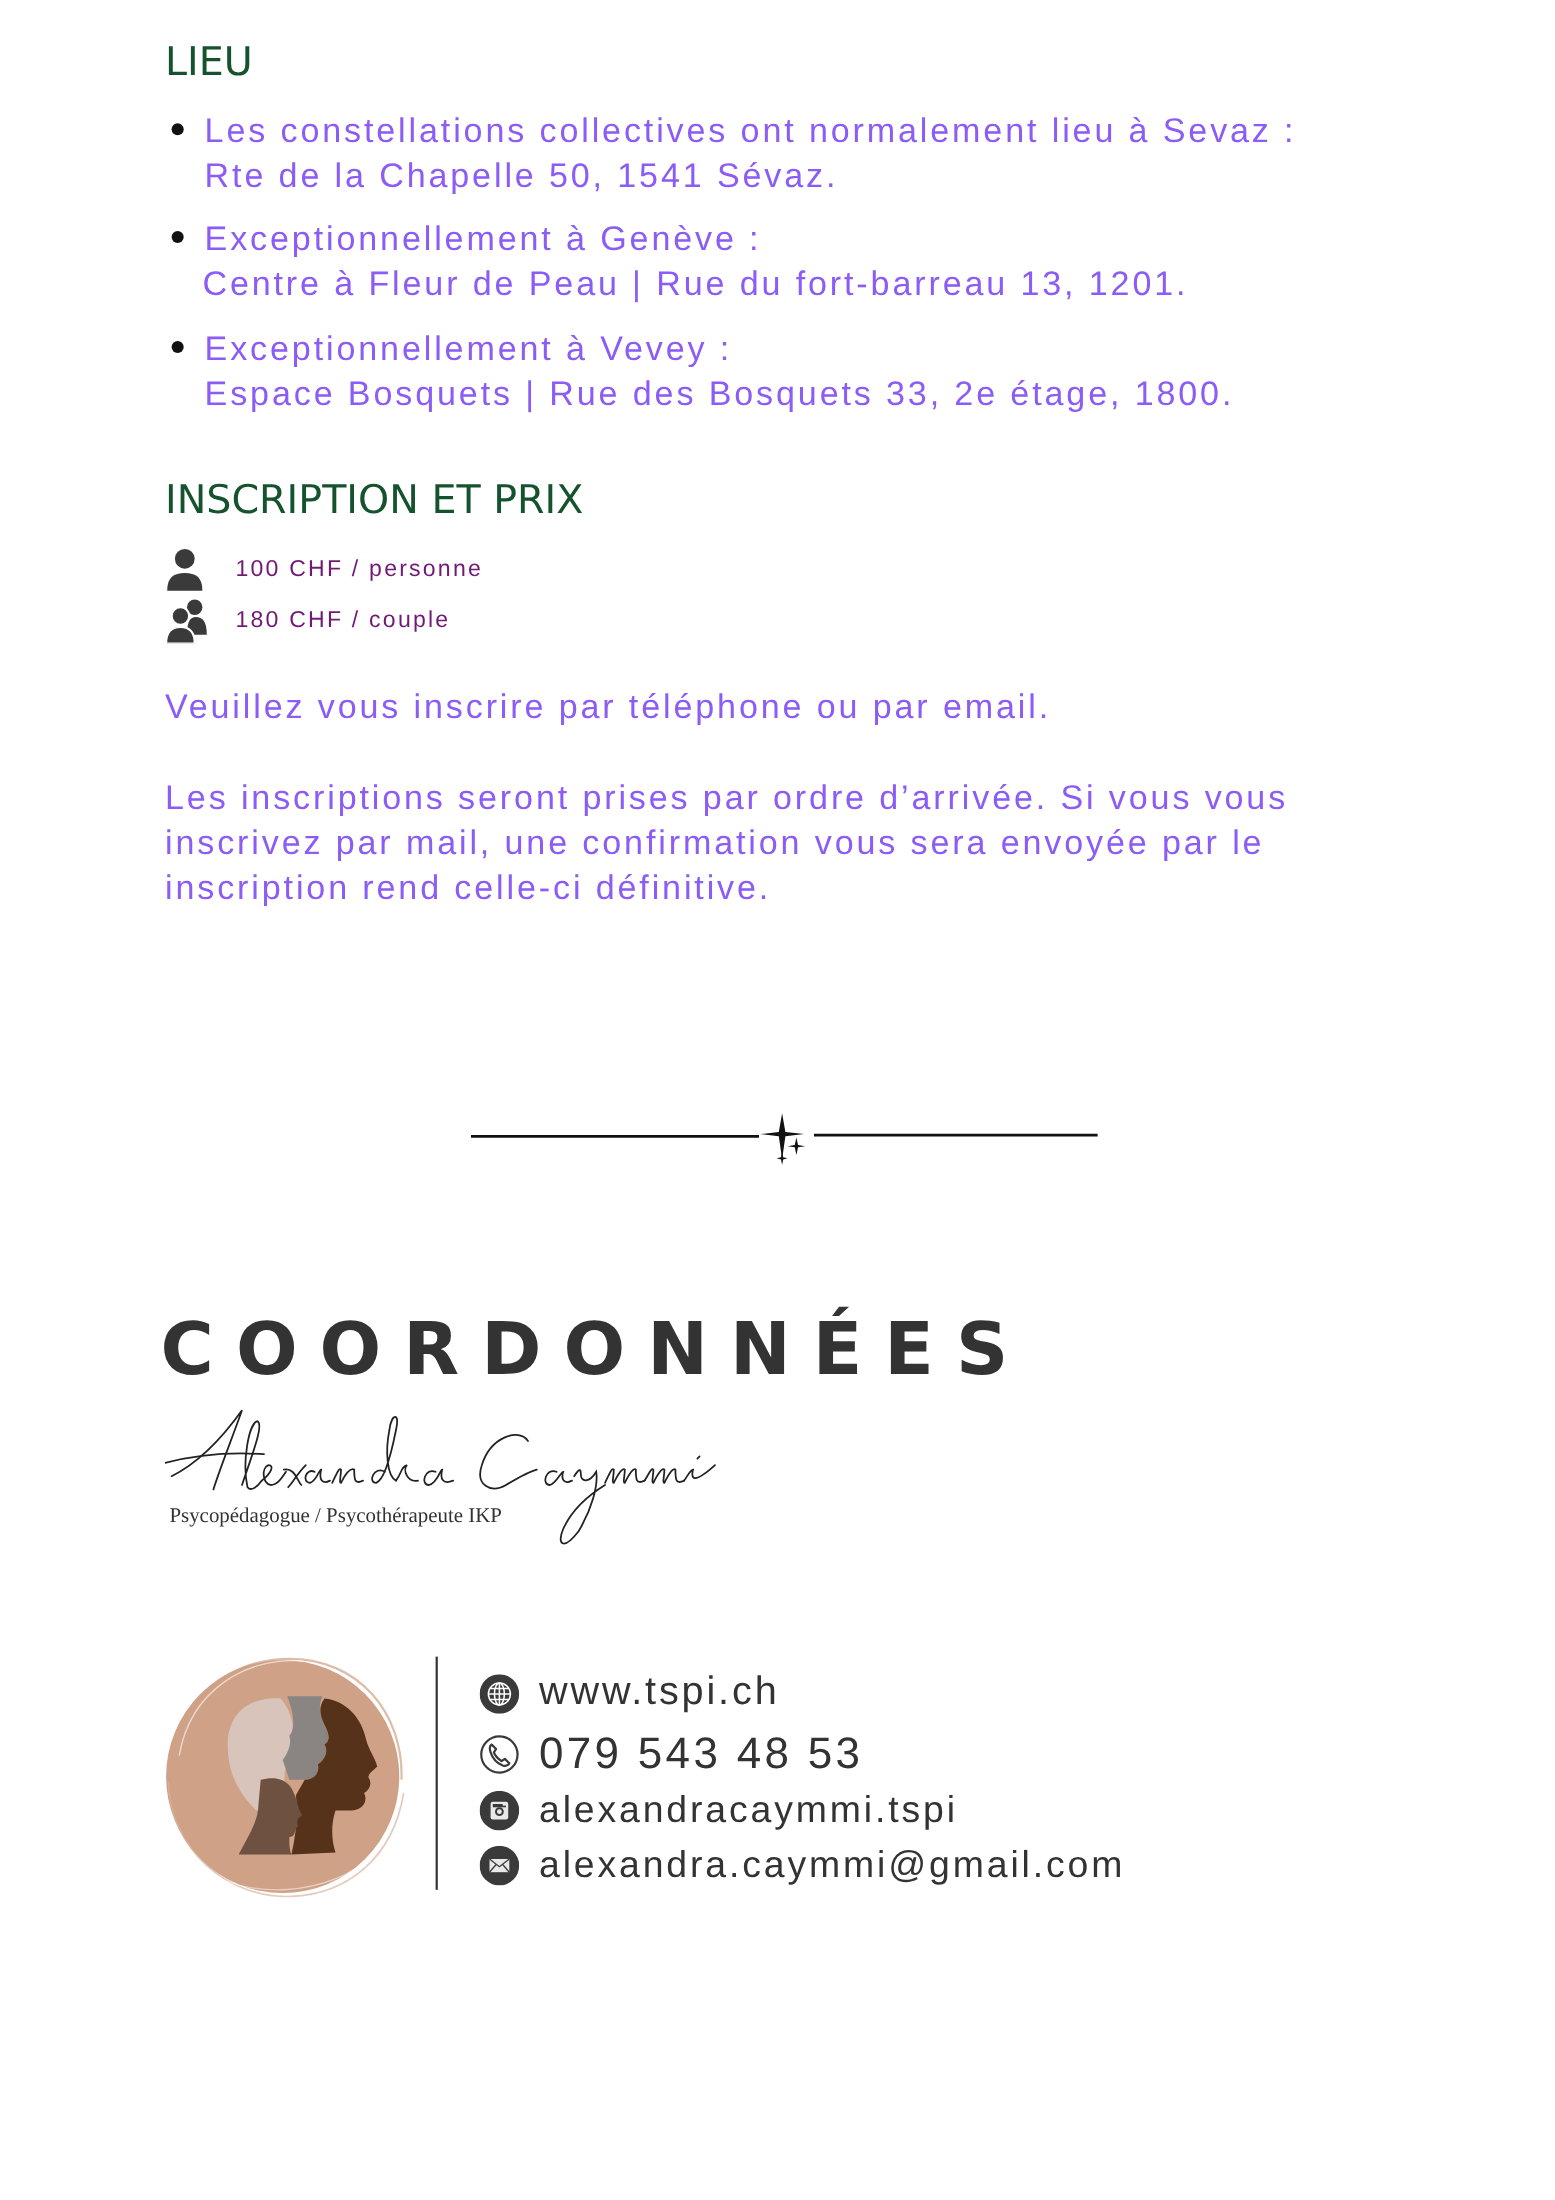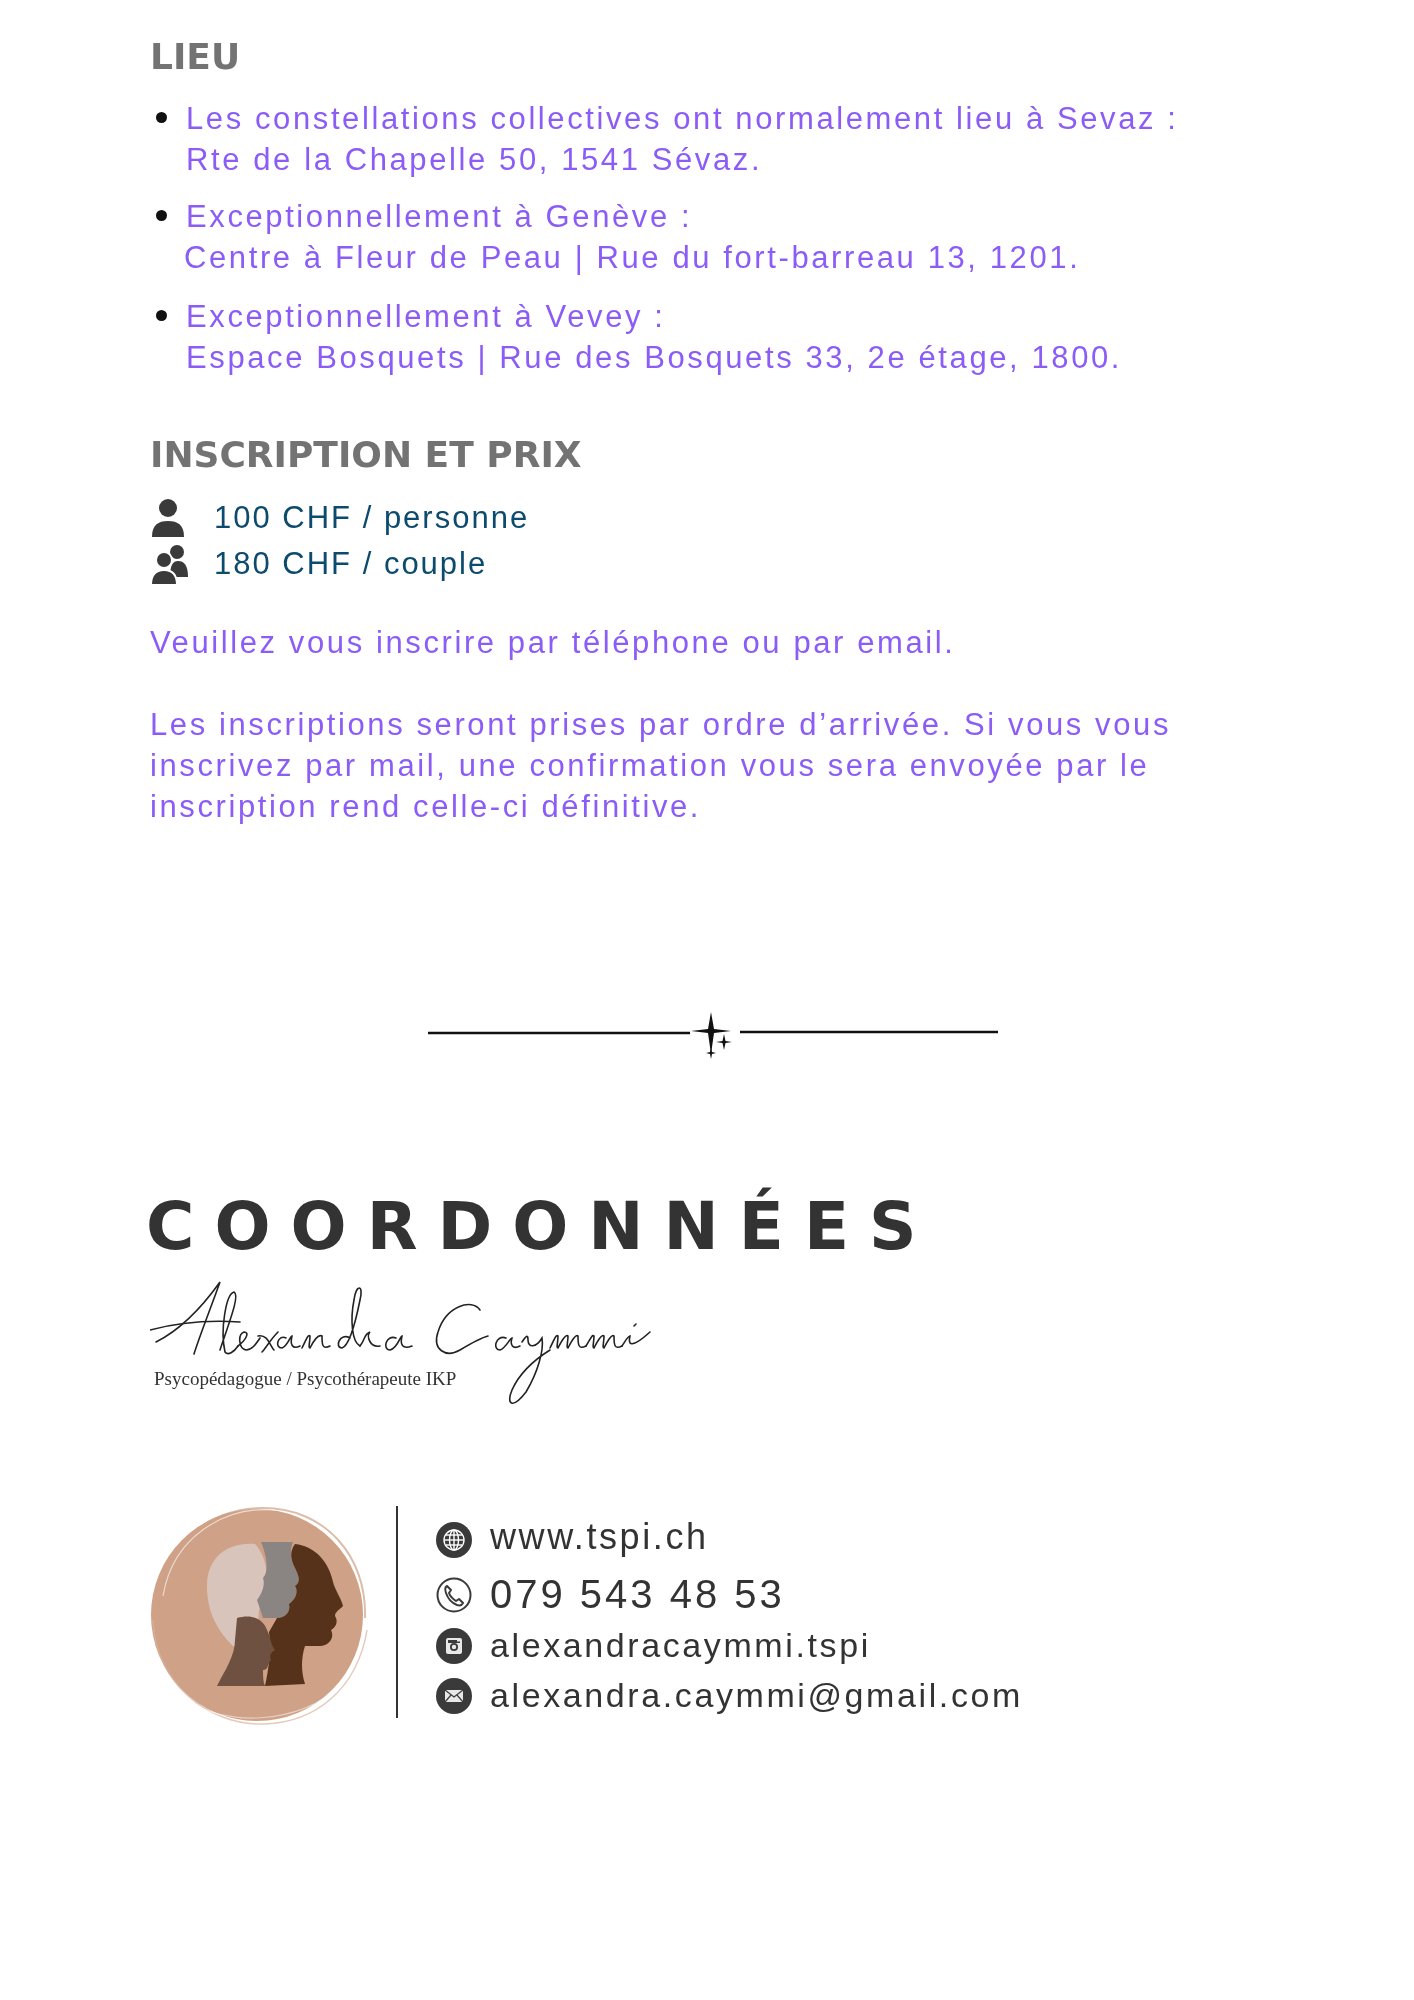--- a/index.html
+++ b/index.html
@@ -1,24 +1,24 @@
 <!DOCTYPE html>
 <html><head>
 <meta charset="utf-8">
 <style>
   html, body { margin: 0; padding: 0; background: #ffffff; }
   body { width: 1414px; height: 2000px; position: relative; overflow: hidden; color: #1a1a1a; }
-  .heading { position: absolute; left: 150px; font-family: "DejaVu Sans", sans-serif; font-size: 36px; color: #737373; letter-spacing: 0px; font-weight: bold; }
+  .heading { position: absolute; left: 150px; font-family: "DejaVu Sans", sans-serif; font-size: 36px; color: #14532d; letter-spacing: 0px; font-weight: normal; }
   .body-text { font-family: Liberation Sans, sans-serif; font-size: 31px; letter-spacing: 2.6px; color: #8b5cf6; line-height: 41px; }
   .bullet { position: absolute; left: 150px; width: 1180px; }
   .bullet .dot { position: absolute; left: 6px; top: 14px; width: 11px; height: 11px; border-radius: 50%; background: #111; }
   .bullet .lines { position: absolute; left: 36px; }
   .price-row { position: absolute; left: 150px; height: 44px; display: flex; align-items: center; }
   .price-row .ico { width: 42px; height: 42px; margin-right: 22px; }
-  .price-row .txt { font-family: "Liberation Sans", sans-serif; font-size: 31px; letter-spacing: 2px; color: #0c4a6e; }
+  .price-row .txt { font-family: "Liberation Sans", sans-serif; font-size: 21px; letter-spacing: 2px; color: #701a75; }
   .para { position: absolute; left: 150px; width: 1180px; }
   .divider { position: absolute; left: 428px; top: 1010px; width: 570px; height: 60px; }
   .coord-title { position: absolute; left: 146px; top: 1188px; font-family: "DejaVu Sans", sans-serif; font-size: 66px; letter-spacing: 20px; color: #333; font-weight: bold; }
   .signature { position: absolute; left: 150px; top: 1280px; width: 560px; height: 130px; }
   .role { position: absolute; left: 154px; top: 1368px; font-family: "Liberation Serif", serif; font-size: 19px; color: #333; }
   .logo { position: absolute; left: 145px; top: 1500px; width: 230px; height: 230px; }
   .vline { position: absolute; left: 396px; top: 1506px; width: 2px; height: 212px; background: #333; }
   .contact { position: absolute; left: 436px; display: flex; align-items: center; }
   .contact .cico { width: 36px; height: 36px; margin-right: 18px; }
   .contact .ctext { font-family: "Liberation Sans", sans-serif; color: #333; letter-spacing: 2.6px; }

